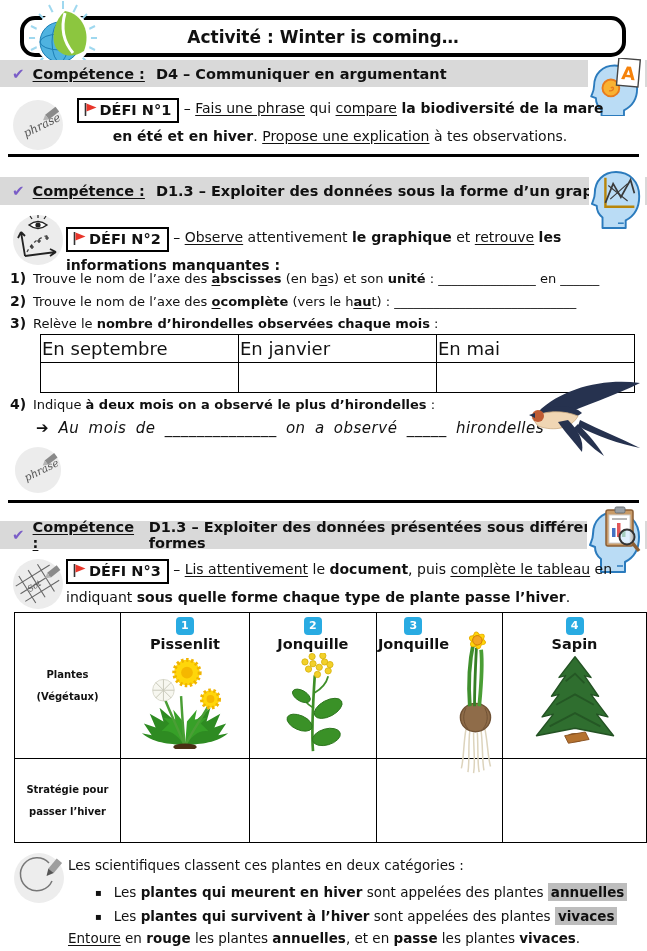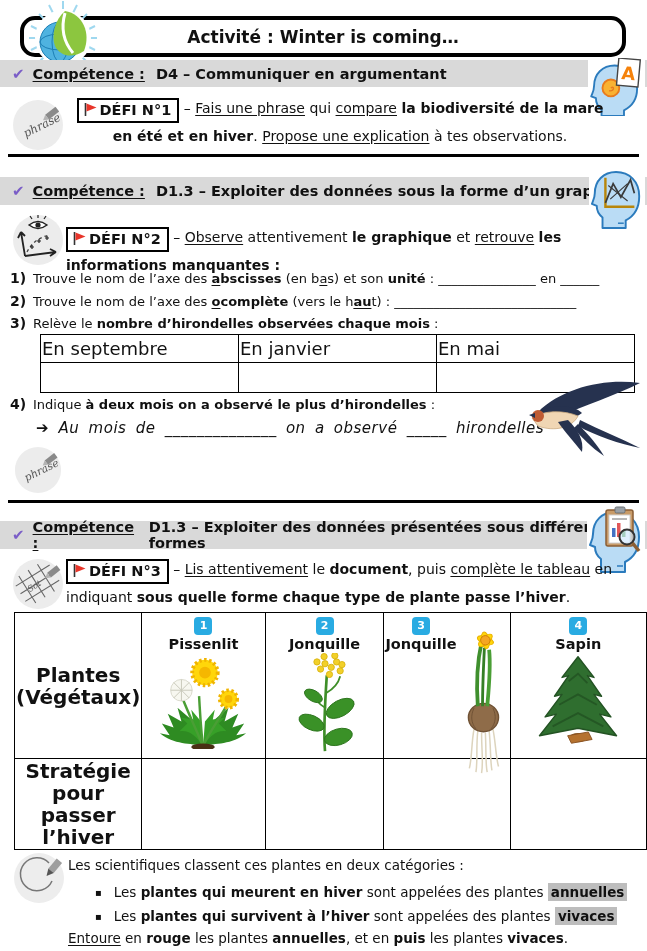--- a/index.html
+++ b/index.html
@@ -41,21 +41,21 @@
   .t1 .vrow td{height:27px;}
 
   .answer{font-size:15px;font-style:italic;letter-spacing:0.5px;word-spacing:4px;white-space:nowrap;}
   .answer .arr{font-style:normal;font-weight:bold;margin-right:10px;letter-spacing:0;}
 
   .phrase-blk{font-size:14.5px;line-height:24px;}
 
   
   .t2{left:14px;top:612px;}
   .t2 td{vertical-align:top;text-align:center;position:relative;}
-  .t2 .lblcell{vertical-align:middle;font-weight:bold;font-size:20px;line-height:22px;}
+  .t2 .lblcell{vertical-align:middle;font-weight:bold;font-size:10px;line-height:22px;}
   .t2 .r1 td{height:136px;}
   .t2 .r2 td{height:81px;}
   .c0{width:103px;} .c1{width:126px;} .c2{width:124px;} .c3{width:123px;} .c4{width:141px;}
   .badge{display:inline-block;min-width:18px;height:18px;border-radius:4px;background:#29abe2;
          color:#fff;font-size:11px;font-weight:bold;line-height:18px;margin-top:3px;}
   .pname{font-weight:bold;font-size:14.5px;line-height:18px;}
   .jonq-head{padding-right:52px;}
   .jonq-img{position:absolute;right:1px;top:16px;z-index:2;}
 
   .divider{left:8px;width:631px;height:3px;background:#000;}
@@ -382,16 +382,16 @@
   <div class="abs foot" style="left:68px;top:857px;">
     <span>Les scientifiques classent ces plantes en deux catégories :</span>
   </div>
   <div class="abs foot" style="left:95px;top:884px;">
     <span class="bullet">▪</span><span><span>Les </span><span class="b">plantes qui meurent en hiver</span><span> sont appelées des plantes </span><span class="b hl">annuelles</span></span>
   </div>
   <div class="abs foot" style="left:95px;top:908px;">
     <span class="bullet">▪</span><span><span>Les </span><span class="b">plantes qui survivent à l’hiver</span><span> sont appelées des plantes </span><span class="b hl">vivaces</span></span>
   </div>
   <div class="abs foot" style="left:68px;top:930px;">
-    <span><span class="u">Entoure</span><span> en </span><span class="b">rouge</span><span> les plantes </span><span class="b">annuelles</span><span>, et en </span><span class="b">puis</span><span> les plantes </span><span class="b">vivaces</span><span>.</span></span>
+    <span><span class="u">Entoure</span><span> en </span><span class="b">rouge</span><span> les plantes </span><span class="b">annuelles</span><span>, et en </span><span class="b">passe</span><span> les plantes </span><span class="b">vivaces</span><span>.</span></span>
   </div>
 
 </div>
 
 </body></html>

